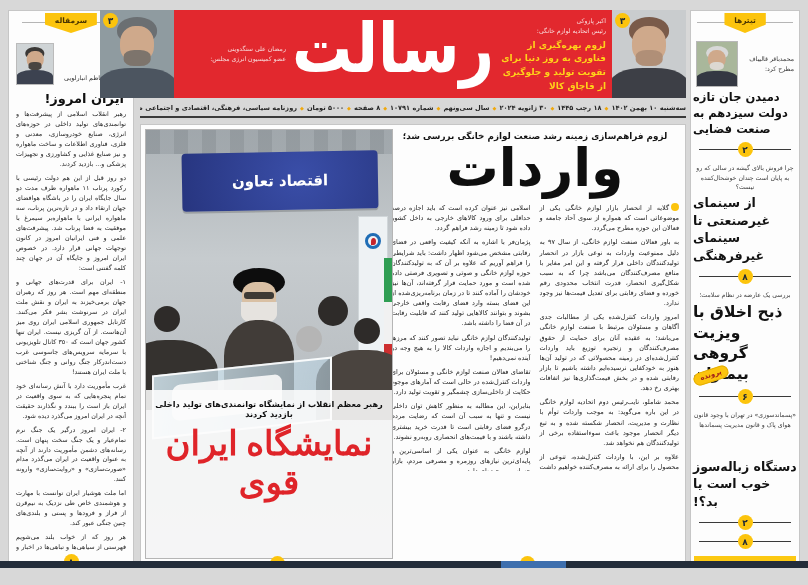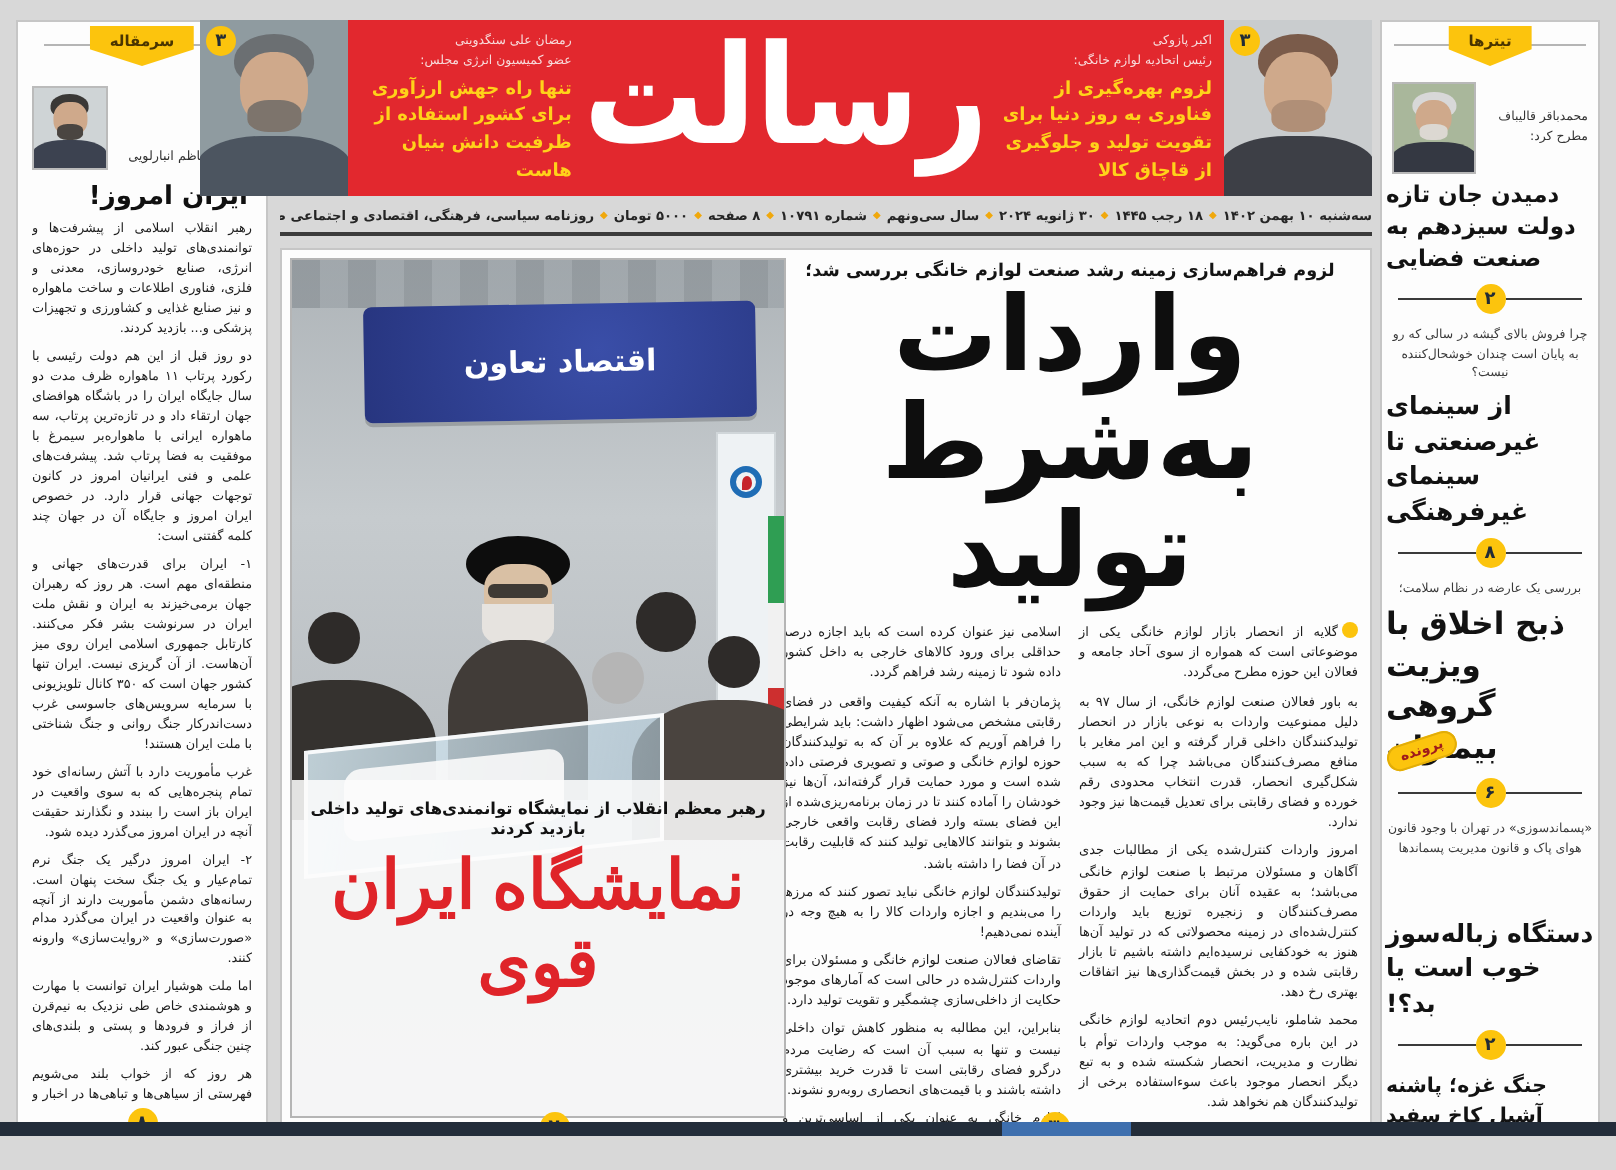--- a/index.html
+++ b/index.html
@@ -184,21 +184,20 @@
     </div>
     <div class="promo">
       <span class="nm">اکبر پازوکی</span>
       <span class="rl">رئیس اتحادیه لوازم خانگی:</span>
       <span class="hl">لزوم بهره‌گیری از فناوری به روز دنیا برای تقویت تولید و جلوگیری از قاچاق کالا</span>
     </div>
     <div class="logo">رسالت</div>
     <div class="promo">
       <span class="nm">رمضان علی سنگدوینی</span>
       <span class="rl">عضو کمیسیون انرژی مجلس:</span>
-      <span class="hl">تنها راه جهش ارزآوری برای کشور استفاده از ظرفیت دانش بنیان هاست</span>
     </div>
     <div class="mh-photo">
       <span class="badge">۳</span>
       <span class="bust ph-sangdovini">
           <i class="hair"></i>
           <i class="face"></i>
           <i class="beard"></i>
           <i class="body"></i>
         </span>
     </div>
@@ -221,21 +220,20 @@
       <span class="dm">◆</span>
     <span>روزنامه سیاسی، فرهنگی، اقتصادی و اجتماعی صبح ایران</span>
 
   </div>
 
   <main class="card main-area">
 
     <section class="lead">
       <div class="kicker">لزوم فراهم‌سازی زمینه رشد صنعت لوازم خانگی بررسی شد؛</div>
       <h1 class="h1line">واردات</h1>
-      <h1 class="h1line">به‌شرط تولید</h1>
       <div class="cols">
         <div class="col">
           <p><span class="qmark"></span><span>گلایه از انحصار بازار لوازم خانگی یکی از موضوعاتی است که همواره از سوی آحاد جامعه و فعالان این حوزه مطرح می‌گردد.</span></p>
           <p>به باور فعالان صنعت لوازم خانگی، از سال ۹۷ به دلیل ممنوعیت واردات به نوعی بازار در انحصار تولیدکنندگان داخلی قرار گرفته و این امر مغایر با منافع مصرف‌کنندگان می‌باشد چرا که به سبب شکل‌گیری انحصار، قدرت انتخاب محدودی رقم خورده و فضای رقابتی برای تعدیل قیمت‌ها نیز وجود ندارد.</p>
           <p>امروز واردات کنترل‌شده یکی از مطالبات جدی آگاهان و مسئولان مرتبط با صنعت لوازم خانگی می‌باشد؛ به عقیده آنان برای حمایت از حقوق مصرف‌کنندگان و زنجیره توزیع باید واردات کنترل‌شده‌ای در زمینه محصولاتی که در تولید آن‌ها هنوز به خودکفایی نرسیده‌ایم داشته باشیم تا بازار رقابتی شده و در بخش قیمت‌گذاری‌ها نیز اتفاقات بهتری رخ دهد.</p>
           <p>محمد شاملو، نایب‌رئیس دوم اتحادیه لوازم خانگی در این باره می‌گوید: به موجب واردات توأم با نظارت و مدیریت، انحصار شکسته شده و به تبع دیگر انحصار موجود باعث سوءاستفاده برخی از تولیدکنندگان هم نخواهد شد.</p>
           <p>علاوه بر این، با واردات کنترل‌شده، تنوعی از محصول را برای ارائه به مصرف‌کننده خواهیم داشت و با افزایش کیفیت، بازار رقابتی سالم به وجود خواهد آمد.</p>
 
         </div>
         <div class="col">
@@ -332,21 +330,20 @@
     </div>
 
     <div class="sb-kicker">«پسماندسوزی» در تهران با وجود قانون هوای پاک و قانون مدیریت پسماندها</div>
     <div class="sb-title t4">دستگاه زباله‌سوز خوب است یا بد؟!</div>
     <div class="badge-row">
       <span class="ln"></span>
         <span class="badge">۲</span>
         <span class="ln"></span>
     </div>
 
-    <div class="sb-title t5">جنگ غزه؛ پاشنه آشیل کاخ سفید</div>
     <div class="badge-row">
       <span class="ln"></span>
         <span class="badge">۸</span>
         <span class="ln"></span>
     </div>
 
     <div class="sb-hot">
       <div class="sb-kicker">آیا «تگزیت» می‌تواند تحقق یابد؟</div>
 
     </div>

